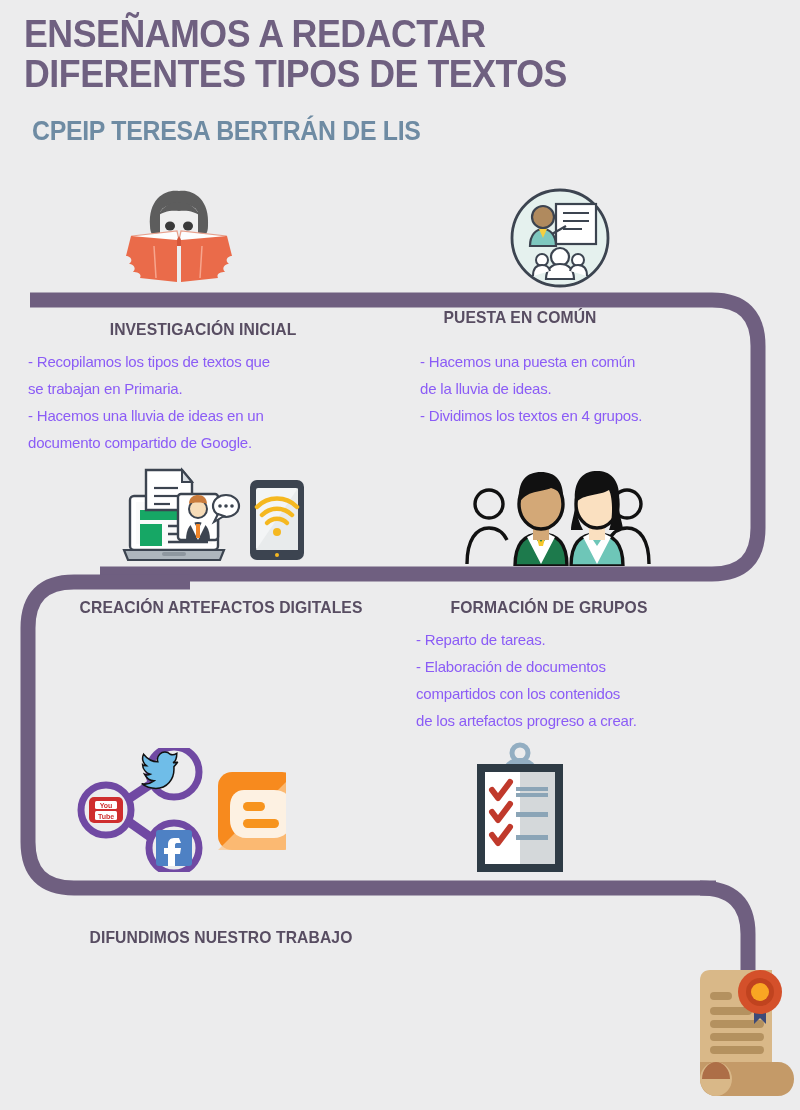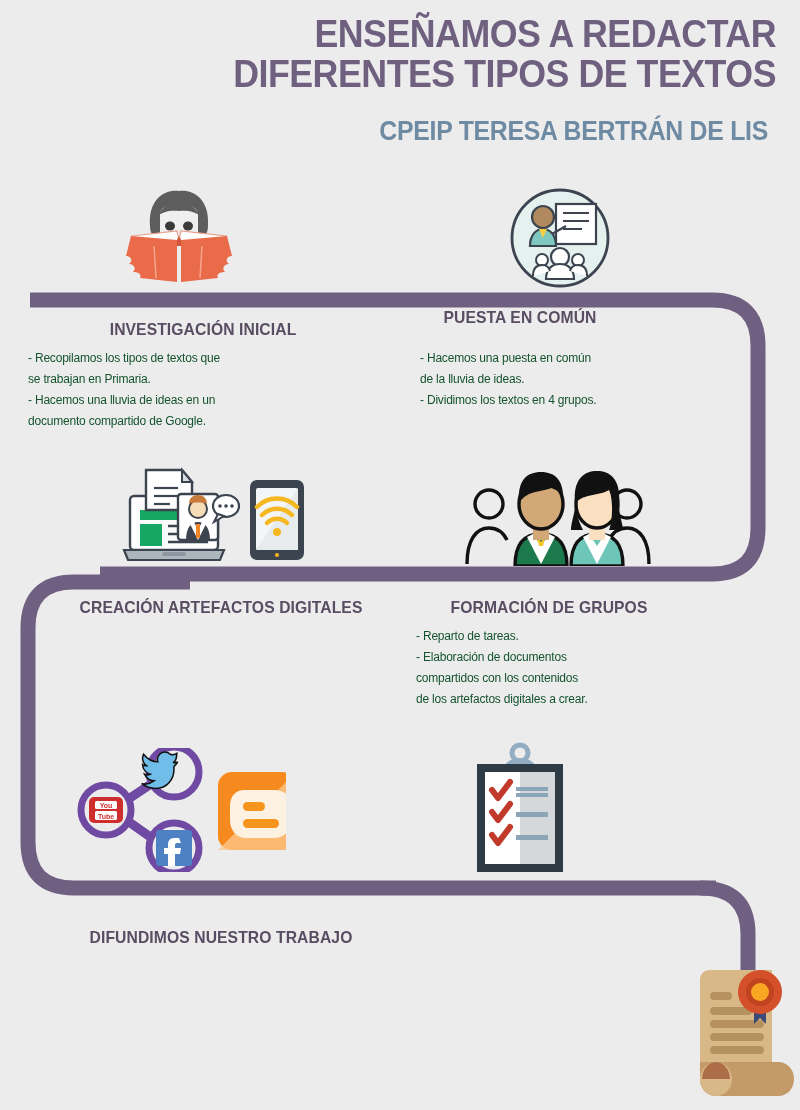--- a/index.html
+++ b/index.html
@@ -5,21 +5,21 @@
   * { box-sizing: border-box; margin: 0; padding: 0; }
   html, body {
     width: 800px; height: 1110px;
     background: #ececed;
     font-family: "Liberation Sans", sans-serif;
     overflow: hidden;
   }
   #root { position: relative; width: 800px; height: 1110px; }
 
   
-  .title-block { position: absolute; left: 0; top: 14px; width: 800px; text-align: right; }
+  .title-block { position: absolute; left: 0; top: 14px; width: 800px; text-align: left; }
   .title-line {
     color: #6f6080;
     font-weight: bold;
     font-size: 38px;
     letter-spacing: -0.5px;
     line-height: 40px;
     font-stretch: condensed;
     transform: scaleX(0.94);
   }
   .subtitle {
@@ -40,23 +40,23 @@
     color: #584d62;
     font-weight: bold;
     font-size: 16.5px;
     line-height: 19px;
     letter-spacing: 0.1px;
     text-align: center;
     transform: scaleX(0.95);
   }
   .blk .body {
     margin-top: 9px;
-    color: #14532d;
-    font-size: 12px;
-    line-height: 21px;
+    color: #8b5cf6;
+    font-size: 15px;
+    line-height: 27px;
     letter-spacing: -0.2px;
     white-space: pre-line;
   }
 
   
   .icon-box { position: absolute; }
 </style>
 </head>
 <body>
 
@@ -219,21 +219,21 @@
     <h3>CREACIÓN ARTEFACTOS
 DIGITALES</h3>
   </div>
 
   <div class="blk" style="left:404px; top:598px; width:330px;">
     <h3 style="width:290px;">FORMACIÓN DE
 GRUPOS</h3>
     <div class="body" style="padding-left:12px;">- Reparto de tareas.
 - Elaboración de documentos
 compartidos con los contenidos
-de los artefactos digitales a crear.</div>
+de los artefactos progreso a crear.</div>
   </div>
 
   <div class="icon-box" style="left:66px; top:748px; width:220px; height:124px;">
     <svg viewBox="0 0 220 124" width="220" height="124">
 
       <path d="M46,62 L100,26" fill="none" stroke="#7049a3" stroke-width="9" stroke-linecap="round"></path>
       <path d="M46,62 L100,100" fill="none" stroke="#7049a3" stroke-width="9" stroke-linecap="round"></path>
 
       <circle cx="40" cy="62" r="25" fill="#ececed" stroke="#7049a3" stroke-width="7"></circle>
       <rect x="23" y="49" width="34" height="26" rx="5" fill="#cf2e2e"></rect>

